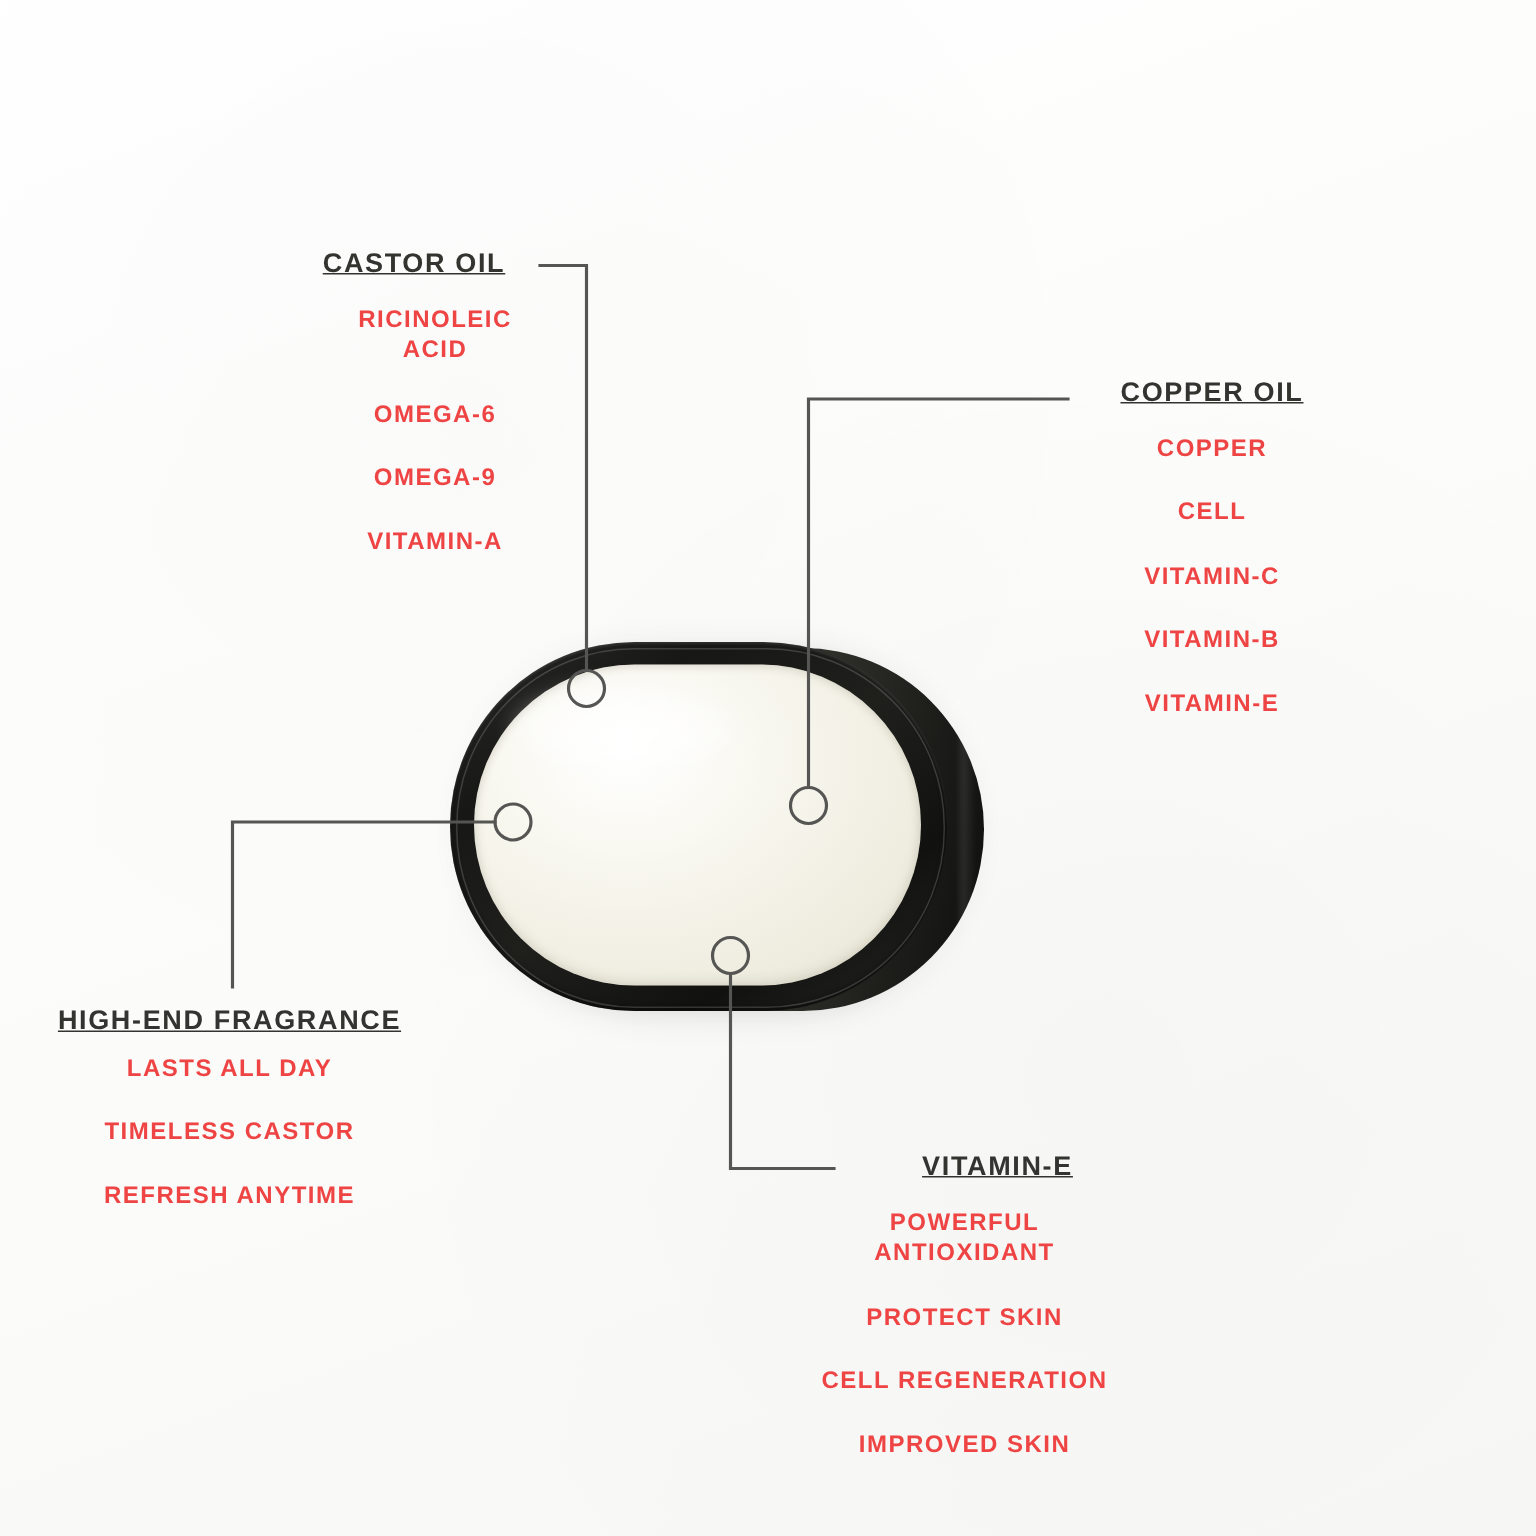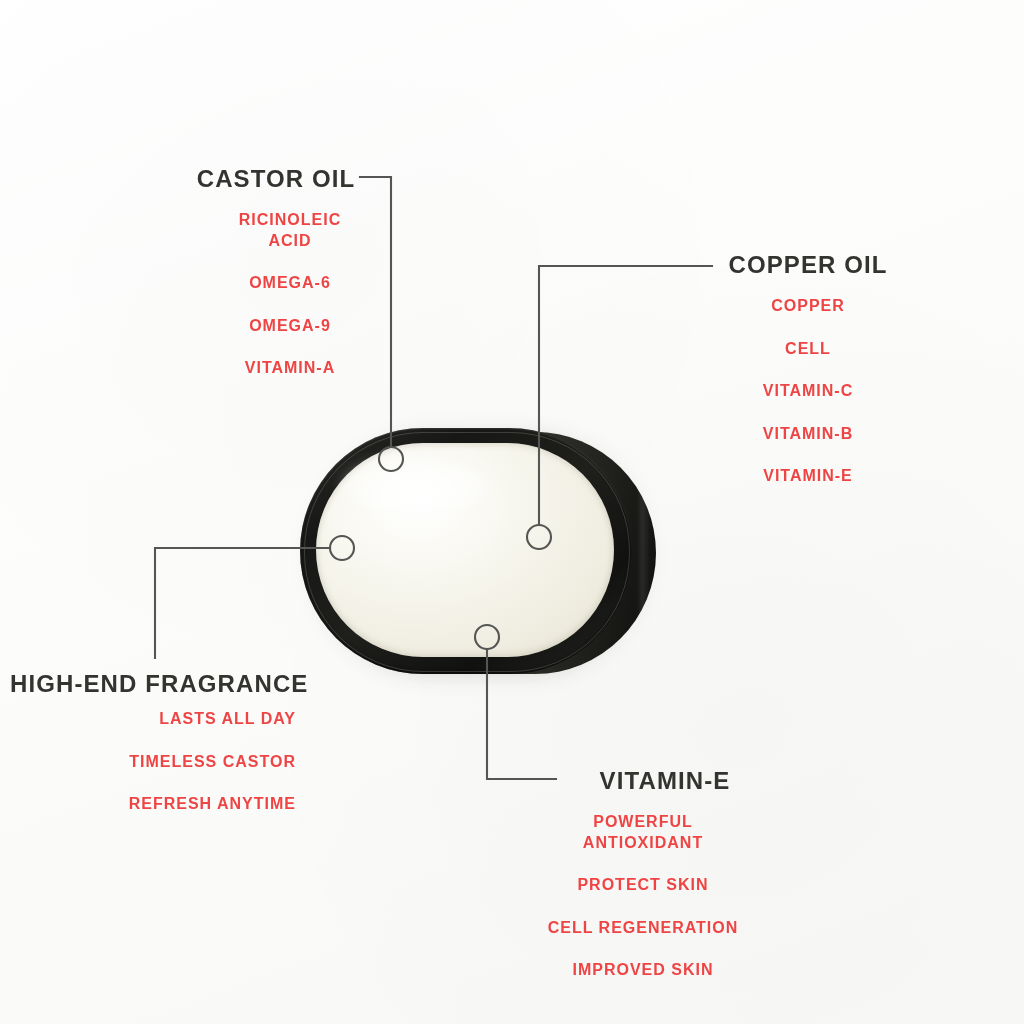--- a/index.html
+++ b/index.html
@@ -128,26 +128,27 @@
     position: absolute;
     left: 0; top: 0;
     width: 1024px;
     height: 1024px;
     pointer-events: none;
   }
 
   
   .callout { position: absolute; }
   .callout-title {
-    font-size: 24px;
+    font-size: 18px;
     font-weight: bold;
     letter-spacing: 1.1px;
     color: #33332f;
     white-space: nowrap;
     line-height: 1.1;
+    text-decoration: underline;
   }
   .callout-items {
     margin-top: 18px;
     display: flex;
     flex-direction: column;
   }
   .callout-item {
     font-size: 16px;
     font-weight: bold;
     letter-spacing: 1.0px;
@@ -159,21 +160,21 @@
   .callout-item:last-child { margin-bottom: 0; }
 
   
   #callout-castor        { left: 178px; top: 166px; text-align: center; }
   #callout-castor .callout-items { align-items: center; width: 168px; margin-left: 28px; }
 
   #callout-jojoba        { left: 722px; top: 252px; text-align: center; }
   #callout-jojoba .callout-items { align-items: center; width: 172px; margin-left: 0px; }
 
   #callout-fragrance     { left: 10px; top: 671px; text-align: center; }
-  #callout-fragrance .callout-items { align-items: flex-end; width: 286px; margin-left: 0px; margin-top: 12px; }
+  #callout-fragrance .callout-items { align-items: center; width: 286px; margin-left: 0px; margin-top: 12px; }
 
   #callout-vitamine      { left: 572px; top: 768px; text-align: center; }
   #callout-vitamine .callout-items { align-items: center; width: 230px; margin-left: -44px; }
 </style>
 </head>
 <body>
 
 <div id="stage">
 
   <div class="bg-texture"></div>

